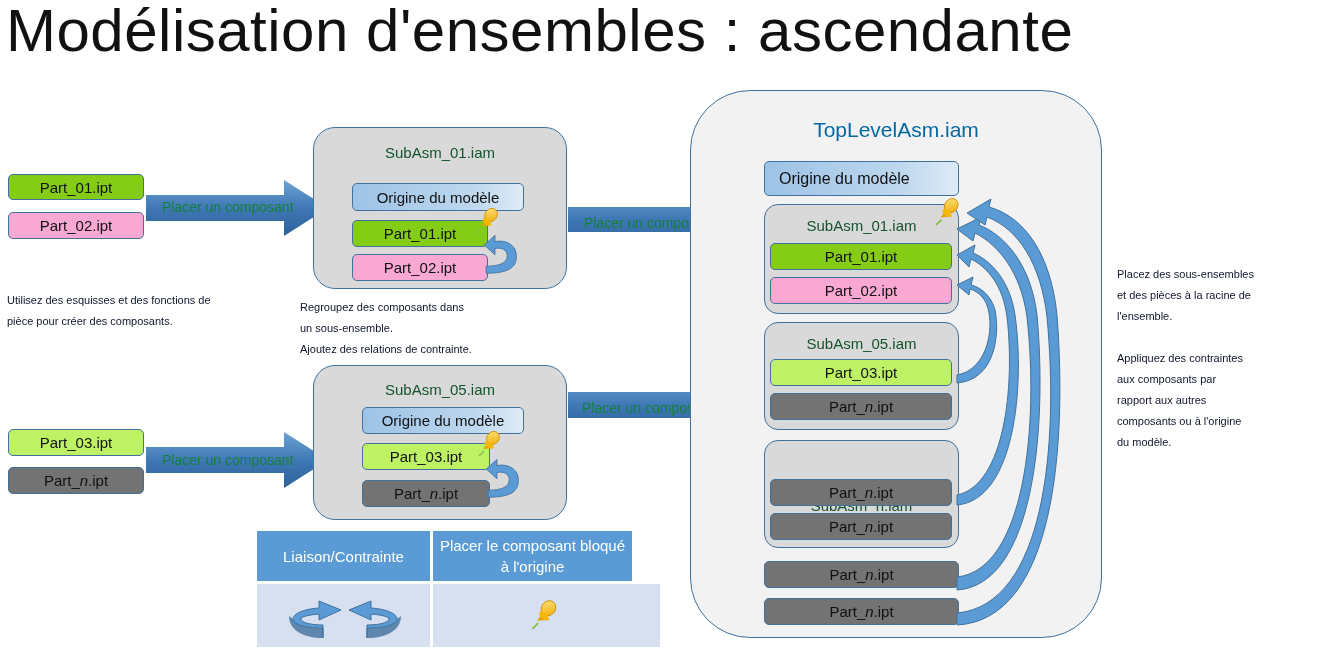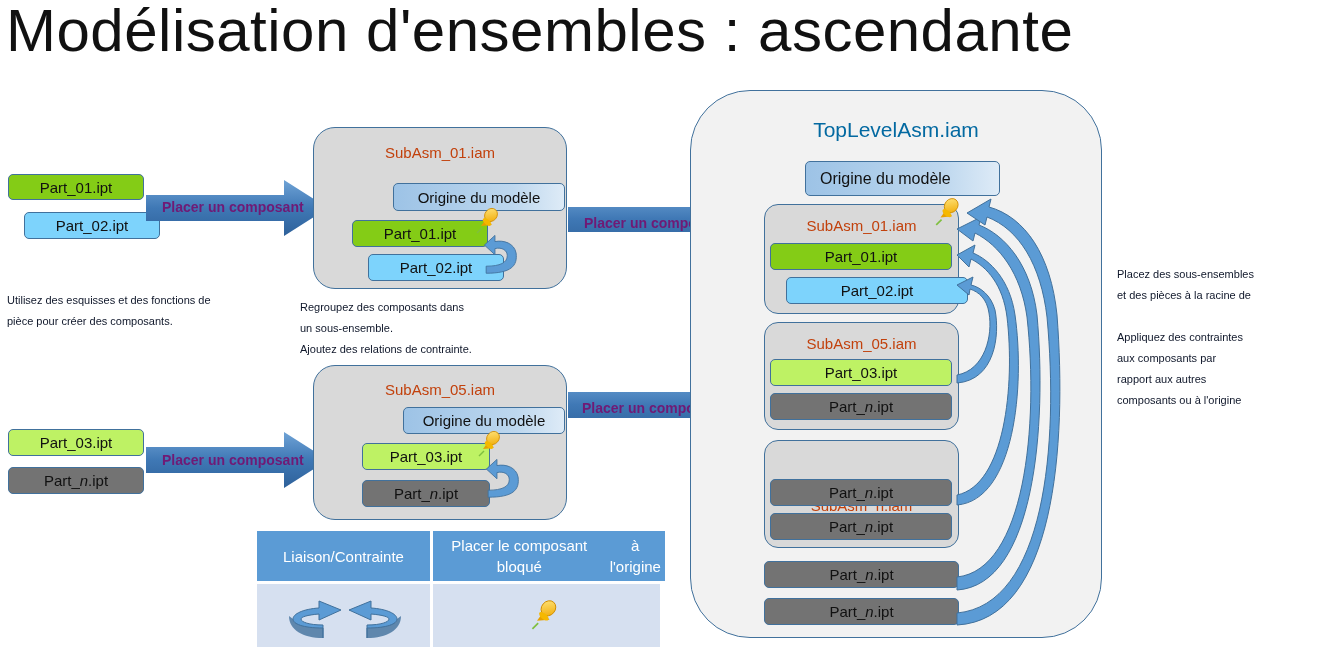--- a/index.html
+++ b/index.html
@@ -1,29 +1,29 @@
 <!DOCTYPE html>
 <html><head>
 <meta charset="utf-8">
 <style>
   * { box-sizing: border-box; margin: 0; padding: 0; }
   body { width: 1328px; height: 651px; background: #ffffff; position: relative; overflow: hidden; font-family: "Liberation Sans", "DejaVu Sans", sans-serif; color: #1a1a1a; }
   .abs { position: absolute; }
   .title { left: 6px; top: -4px; font-size: 60px; font-weight: normal; letter-spacing: 0.5px; color: #111; white-space: nowrap; }
   .box { position: absolute; border: 1.5px solid #41719c; border-radius: 5px; display: flex; align-items: center; justify-content: center; font-size: 15px; color: #111; }
   .peach { background: #84cc16; }
-  .yellow { background: #7dd3fc; margin-left: 16px; }
+  .yellow { background: #f9a8d4; }
   .orange { background: #bef264; }
   .gray { background: #737373; }
-  .origin { background: linear-gradient(90deg, #9dc3e6 0%, #bdd7ee 70%, #deebf7 100%); margin-left: 41px; }
+  .origin { background: linear-gradient(90deg, #9dc3e6 0%, #bdd7ee 70%, #deebf7 100%); }
   .sub { position: absolute; background: #d9d9d9; border: 1.5px solid #41719c; border-radius: 22px; }
   .sub-small { border-radius: 14px; }
-  .sub-title { position: absolute; left: 0; right: 0; text-align: center; font-size: 15px; color: #c2410c; }
+  .sub-title { position: absolute; left: 0; right: 0; text-align: center; font-size: 15px; color: #14532d; }
   .top { position: absolute; left: 690px; top: 90px; width: 412px; height: 548px; background: #f2f2f2; border: 1.5px solid #41719c; border-radius: 60px; }
-  .arrow-label { position: absolute; color: #701a75; font-size: 14px; white-space: nowrap; font-weight: bold; }
+  .arrow-label { position: absolute; color: #15803d; font-size: 14px; white-space: nowrap; }
   .desc { position: absolute; font-size: 11px; line-height: 21px; color: #0f172a; }
   .legend-table { position: absolute; left: 257px; top: 531px; width: 403px; height: 116px; text-decoration: underline; }
   .lh { position: absolute; background: #5b9bd5; color: #fff; font-size: 15px; display: flex; align-items: center; justify-content: center; text-align: center; line-height: 21px; }
   .lc { position: absolute; background: #d6e0f0; }
   em { font-style: italic; }
   svg { position: absolute; overflow: visible; }
 </style>
 </head>
 <body>
 
@@ -115,21 +115,21 @@
     <use href="#loop" width="36" height="44"></use>
   </svg>
 
 <svg style="left:568px;top:376px" width="184" height="58">
   <path d="M0 16 L138 16 L138 0 L180 29 L138 58 L138 42 L0 42 Z" fill="url(#arrowGrad)"></path>
 </svg>
 <div class="arrow-label" style="left:582px;top:400px;">Placer un composant</div>
 
 <div class="legend-table">
   <div class="lh" style="left:0;top:0;width:173px;height:50px;">Liaison/Contrainte</div>
-  <div class="lh" style="left:176px;top:0;width:232px;height:50px;flex-direction:row;">
+  <div class="lh" style="left:176px;top:0;width:199px;height:50px;flex-direction:column;">
     <div>Placer le composant bloqué</div>
     <div>à l'origine</div>
   </div>
   <div class="lc" style="left:0;top:53px;width:173px;height:63px;">
     <svg style="left:32px;top:8px" width="112" height="48">
       <path d="M34 46 L34 36 C 14 36, 4 32, 4 27 C 4 22, 14 17, 30 16 L30 9 L52 18 L30 28 L30 22 C 18 23, 12 25, 12 27 C 12 30, 20 33, 34 33 Z" fill="#5b9bd5" stroke="#41719c" stroke-width="1"></path>
       <path d="M0 24 C 0 38, 14 46, 34 46 L34 36 C 16 36, 4 32, 4 27 Z" fill="#41719c" opacity="0.8"></path>
       <path d="M78 46 L78 36 C 98 36, 108 32, 108 27 C 108 22, 98 17, 82 16 L82 9 L60 18 L82 28 L82 22 C 94 23, 100 25, 100 27 C 100 30, 92 33, 78 33 Z" fill="#5b9bd5" stroke="#41719c" stroke-width="1"></path>
       <path d="M112 24 C 112 38, 98 46, 78 46 L78 36 C 96 36, 108 32, 108 27 Z" fill="#41719c" opacity="0.8"></path>
     </svg>
@@ -198,18 +198,20 @@
 
     <path d="M2 385 C 80 380, 92 220, 82 110 C 76 60, 50 30, 24 20 L26 12 L2 24 L18 36 L20 28 C 44 40, 66 68, 72 112 C 84 220, 70 365, 2 372 Z"></path>
 
     <path d="M2 420 C 100 415, 112 240, 102 110 C 96 50, 70 12, 34 2 L36 -6 L12 8 L30 20 L32 12 C 64 24, 86 60, 92 112 C 104 240, 90 400, 2 408 Z"></path>
   </g>
 </svg>
 
 <div class="desc" style="left:1117px;top:264px;width:210px;">
   <div>Placez des sous-ensembles</div>
   <div>et des pièces à la racine de</div>
+  <div>l'ensemble.</div>
   <div style="height:21px;"></div>
   <div>Appliquez des contraintes</div>
   <div>aux composants par</div>
   <div>rapport aux autres</div>
   <div>composants ou à l'origine</div>
+  <div>du modèle.</div>
 </div>
 
 </body></html>

